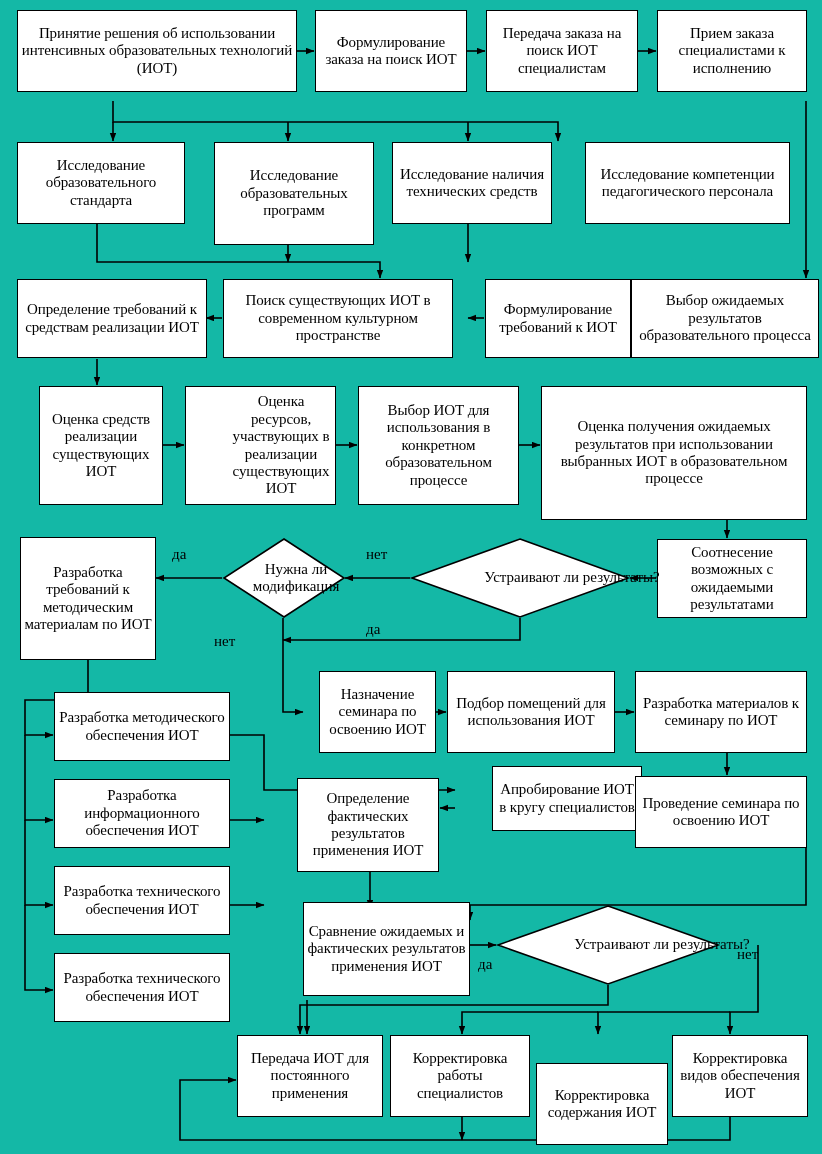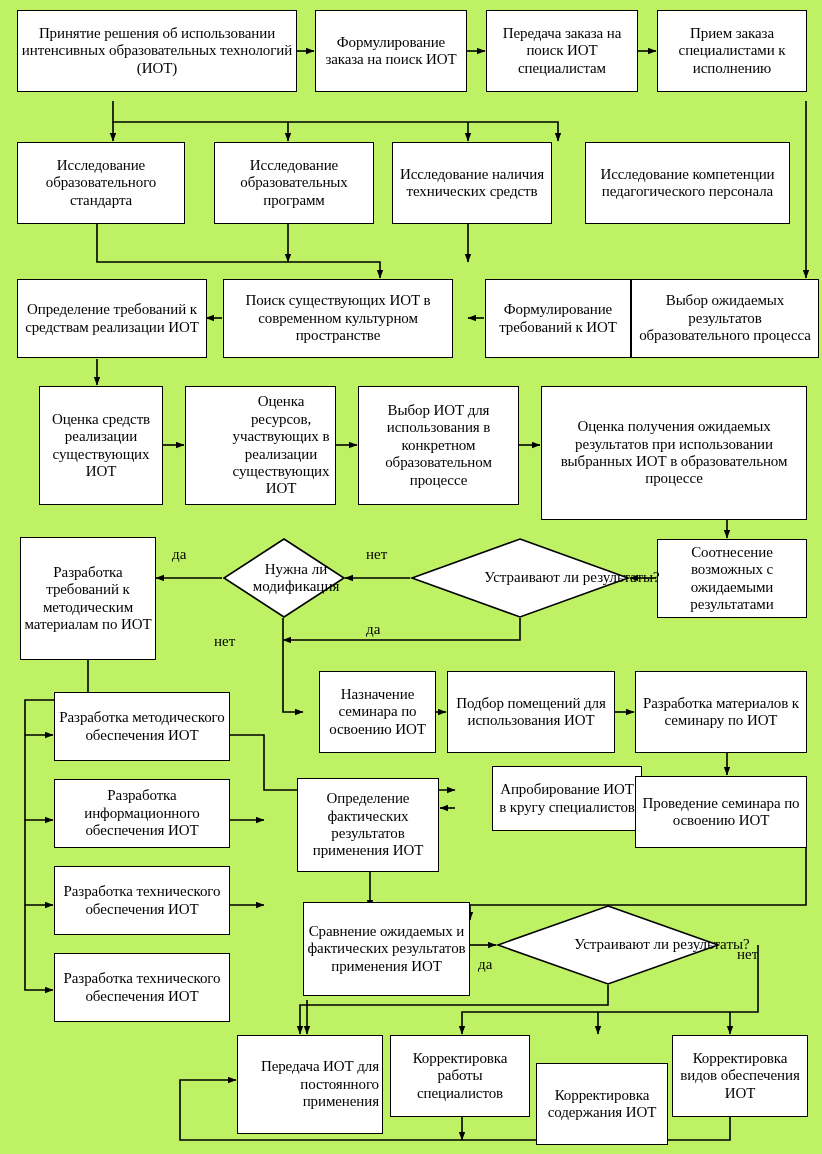--- a/index.html
+++ b/index.html
@@ -9,21 +9,21 @@
   }
   body {
     font-family: "Liberation Serif", serif;
     color: #000000;
   }
   #canvas {
     position: relative;
     width: 822px;
     height: 1154px;
     overflow: hidden;
-    background: #bef264;
+    background: #14b8a6;
   }
   .box {
     position: absolute;
     box-sizing: border-box;
     border: 1.6px solid #000000;
     background: #ffffff;
     display: flex;
     align-items: center;
     justify-content: center;
     text-align: center;
@@ -162,21 +162,21 @@
   <div class="box" style="left:17px; top:10px; width:280px; height:82px;">Принятие решения об использовании интенсивных образовательных технологий (ИОТ)</div>
 
   <div class="box" style="left:315px; top:10px; width:152px; height:82px;">Формулирование заказа на поиск ИОТ</div>
 
   <div class="box" style="left:486px; top:10px; width:152px; height:82px;">Передача заказа на поиск ИОТ специалистам</div>
 
   <div class="box" style="left:657px; top:10px; width:150px; height:82px;">Прием заказа специалистами к исполнению</div>
 
   <div class="box" style="left:17px; top:142px; width:168px; height:82px;">Исследование образовательного стандарта</div>
 
-  <div class="box" style="left:214px; top:142px; width:160px; height:82px;">Исследование образовательных программ</div>
+  <div class="box" style="left:214px; top:142px; width:160px; height:103px;">Исследование образовательных программ</div>
 
   <div class="box" style="left:392px; top:142px; width:160px; height:82px;">Исследование наличия технических средств</div>
 
   <div class="box" style="left:585px; top:142px; width:205px; height:82px;">Исследование компетенции педагогического персонала</div>
 
   <div class="box" style="left:17px; top:279px; width:190px; height:79px;">Определение требований к средствам реализации ИОТ</div>
 
   <div class="box" style="left:223px; top:279px; width:230px; height:79px;">Поиск существующих ИОТ в современном культурном пространстве</div>
 
   <div class="box" style="left:485px; top:279px; width:146px; height:79px;">Формулирование требований к ИОТ</div>
@@ -239,21 +239,21 @@
   <div class="diamond" style="left:497px; top:905px; width:222px; height:80px;">
     <svg width="222" height="80" viewBox="0 0 222 80">
       <polygon points="111,1 221,40 111,79 1,40" fill="#ffffff" stroke="#000000" stroke-width="1.6"></polygon>
     </svg>
     <div class="dtext" style="padding:0 54px;">Устраивают ли результаты?</div>
   </div>
 
   <div class="lbl" style="left:478px; top:956px;">да</div>
   <div class="lbl" style="left:737px; top:946px;">нет</div>
 
-  <div class="box" style="left:237px; top:1035px; width:146px; height:99px;text-align:right;">Передача ИОТ для постоянного применения</div>
+  <div class="box" style="left:237px; top:1035px; width:146px; height:82px;">Передача ИОТ для постоянного применения</div>
 
   <div class="box" style="left:390px; top:1035px; width:140px; height:82px;">Корректировка работы специалистов</div>
 
   <div class="box" style="left:536px; top:1035px; width:132px; height:82px;margin-top:28px;">Корректировка содержания ИОТ</div>
 
   <div class="box" style="left:672px; top:1035px; width:136px; height:82px;">Корректировка видов обеспечения ИОТ</div>
 
 </div>
 
 </body></html>

